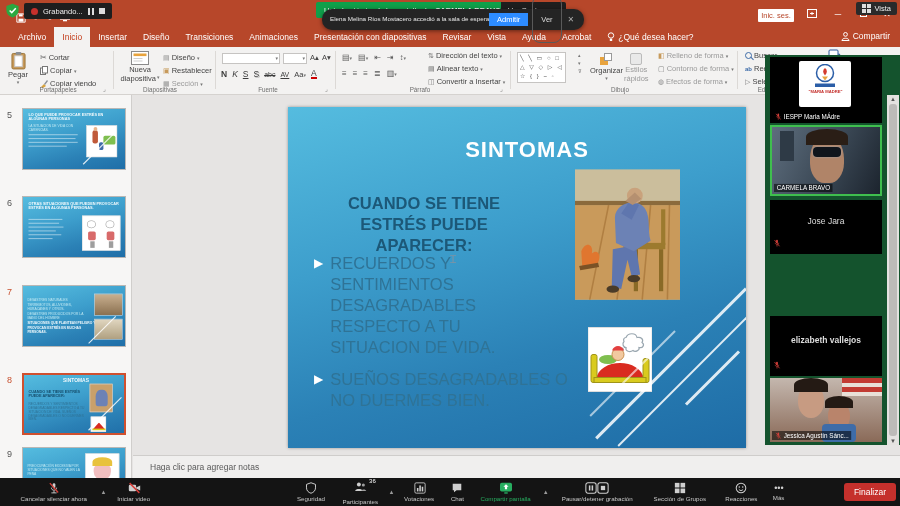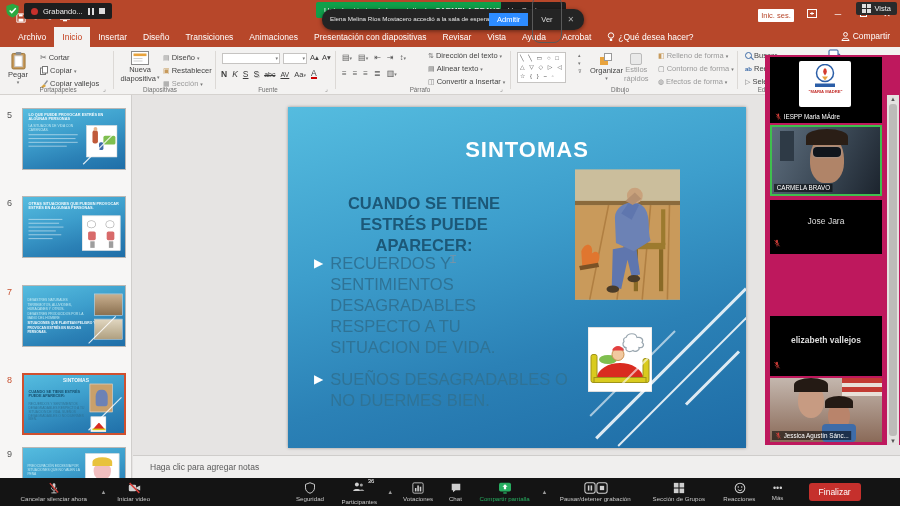--- a/index.html
+++ b/index.html
@@ -57,33 +57,33 @@
 .stopic{width:6px;height:6px;background:#ddd}
 #banner{position:absolute;left:316px;top:2px;height:16px;z-index:41;background:#0FA04A;display:flex;align-items:center;padding:0 8px;color:#fff;font-size:7.5px;border-radius:2px 0 0 2px;white-space:nowrap}
 #veropc{position:absolute;left:501px;top:2px;height:16px;z-index:41;background:#1E1E1E;display:flex;align-items:center;gap:3px;padding:0 7px;color:#eee;font-size:7.5px;border-radius:0 2px 2px 0;white-space:nowrap}
 #vista{position:absolute;right:3px;top:2px;height:13px;z-index:41;background:#2A2A2A;display:flex;align-items:center;gap:3px;padding:0 6px;color:#eee;font-size:7.5px;border-radius:2px}
 #toast{position:absolute;left:322px;top:9px;width:262px;height:21px;z-index:45;background:#242424;border-radius:10px;display:flex;align-items:center;gap:4px;padding:0 8px;box-shadow:0 1px 4px rgba(0,0,0,.5)}
 #toast .msg{color:#E8E8E8;font-size:8px;transform:scale(.78);transform-origin:left center;white-space:nowrap;width:155px}
 #admit{background:#2D8CFF;color:#fff;font-size:7.5px;border-radius:0;padding:2px 8px;white-space:nowrap}
 #verbtn{border:1px solid #5a5a5a;color:#ddd;font-size:7.5px;border-radius:8px;padding:18px 8px;white-space:nowrap}
 #toastx{color:#aaa;font-size:8px;margin-left:2px}
 
-#sidebar{position:absolute;right:0;top:55px;width:135px;height:390px;background:#be185d;z-index:30}
+#sidebar{position:absolute;right:0;top:55px;width:135px;height:390px;background:#14532d;z-index:30}
 .tile{position:absolute;left:5px;width:112px;background:#000;overflow:hidden}
 .tile .cname{position:absolute;left:0;right:0;top:0;bottom:12px;display:flex;align-items:center;justify-content:center;color:#DDD;font-size:8.5px;text-align:center;padding:0 4px}
 .vlabel{position:absolute;left:2px;bottom:2px;background:rgba(0,0,0,.55);color:#fff;font-size:7px;transform:scale(.9);transform-origin:left bottom;padding:1px 3px;display:flex;align-items:center;gap:2px;white-space:nowrap}
 .micpos{position:absolute;left:3px;bottom:3px}
 #sb-scroll{position:absolute;right:1px;top:40px;width:12px;height:350px;background:#E4E2E0;display:flex;flex-direction:column;align-items:center;justify-content:space-between;padding:1px 0}
 #sb-scroll .arr{font-size:6px;color:#555}
 #sb-scroll .sthumb{width:8px;flex:1;margin:2px 0;background:#BDBBB9;border-radius:3px}
 
 #ztoolbar{position:absolute;left:0;right:0;bottom:0;height:28px;background:#141414;z-index:35;display:flex;align-items:center}
 .zleft{width:320px;display:flex;align-items:center;padding-left:10px;gap:2px}
 .zcenter{flex:1;display:flex;align-items:center;justify-content:center;gap:1px}
-.zright{width:120px;display:flex;justify-content:center;padding-right:21px}
+.zright{width:120px;display:flex;justify-content:flex-end;padding-right:4px}
 .zbtn{display:flex;flex-direction:column;align-items:center;justify-content:center;height:28px;padding:0 6px;gap:1px}
 .zbtn .lb{color:#C9C9C9;font-size:7px;transform:scale(.88);white-space:nowrap}
 .zbtn .lb.green{color:#27AE60}
 .chev{color:#9a9a9a;font-size:6px;padding:0 1px}
 #endbtn{background:#C5302C;color:#fff;font-size:8.5px;border-radius:3px;padding:4px 10px}
 .badge{position:absolute;top:-1px;right:-9px;color:#fff;font-size:6px}
 
 .grid4{display:grid;grid-template-columns:4px 4px;grid-template-rows:4px 4px;gap:1px}
 .grid4 i{background:#ddd}
 .mag{width:7px;height:7px;border:1.4px solid #3E6CA8;border-radius:50%;position:relative;display:inline-block}
@@ -169,21 +169,21 @@
           <rect x="2.5" y="0.5" width="5" height="6.5" fill="#fff" stroke="#777"></rect>
         </svg>
         <span class="rtext">Copiar</span>
         <span class="car">▾</span>
       </div>
     <div class="rrow" style="left:40px;top:32px">
         <svg width="8" height="9" viewBox="0 0 8 9">
           <path d="M1 8l3-3 2 2-3 2z" fill="#D8A33D"></path>
           <path d="M4 5l3-4 1 1-3 4z" fill="#8a8f96"></path>
         </svg>
-        <span class="rtext">Copiar vallejos</span>
+        <span class="rtext">Copiar viendo</span>
       </div>
     <div class="glabel" style="left:8px">Portapapeles</div>
     <span class="launch" style="left:103px">⌟</span>
     <div class="rdiv" style="left:113px"></div>
 
     <div class="bigbtn" style="left:121px;top:4px;width:38px">
       <svg width="18" height="14" viewBox="0 0 18 14">
           <rect x="0.5" y="0.5" width="17" height="13" fill="#fff" stroke="#8a8a8a"></rect>
           <rect x="2.5" y="2.5" width="13" height="2.6" fill="#E8A33D"></rect>
           <rect x="2.5" y="7" width="9" height="1" fill="#cfcfcf"></rect>

